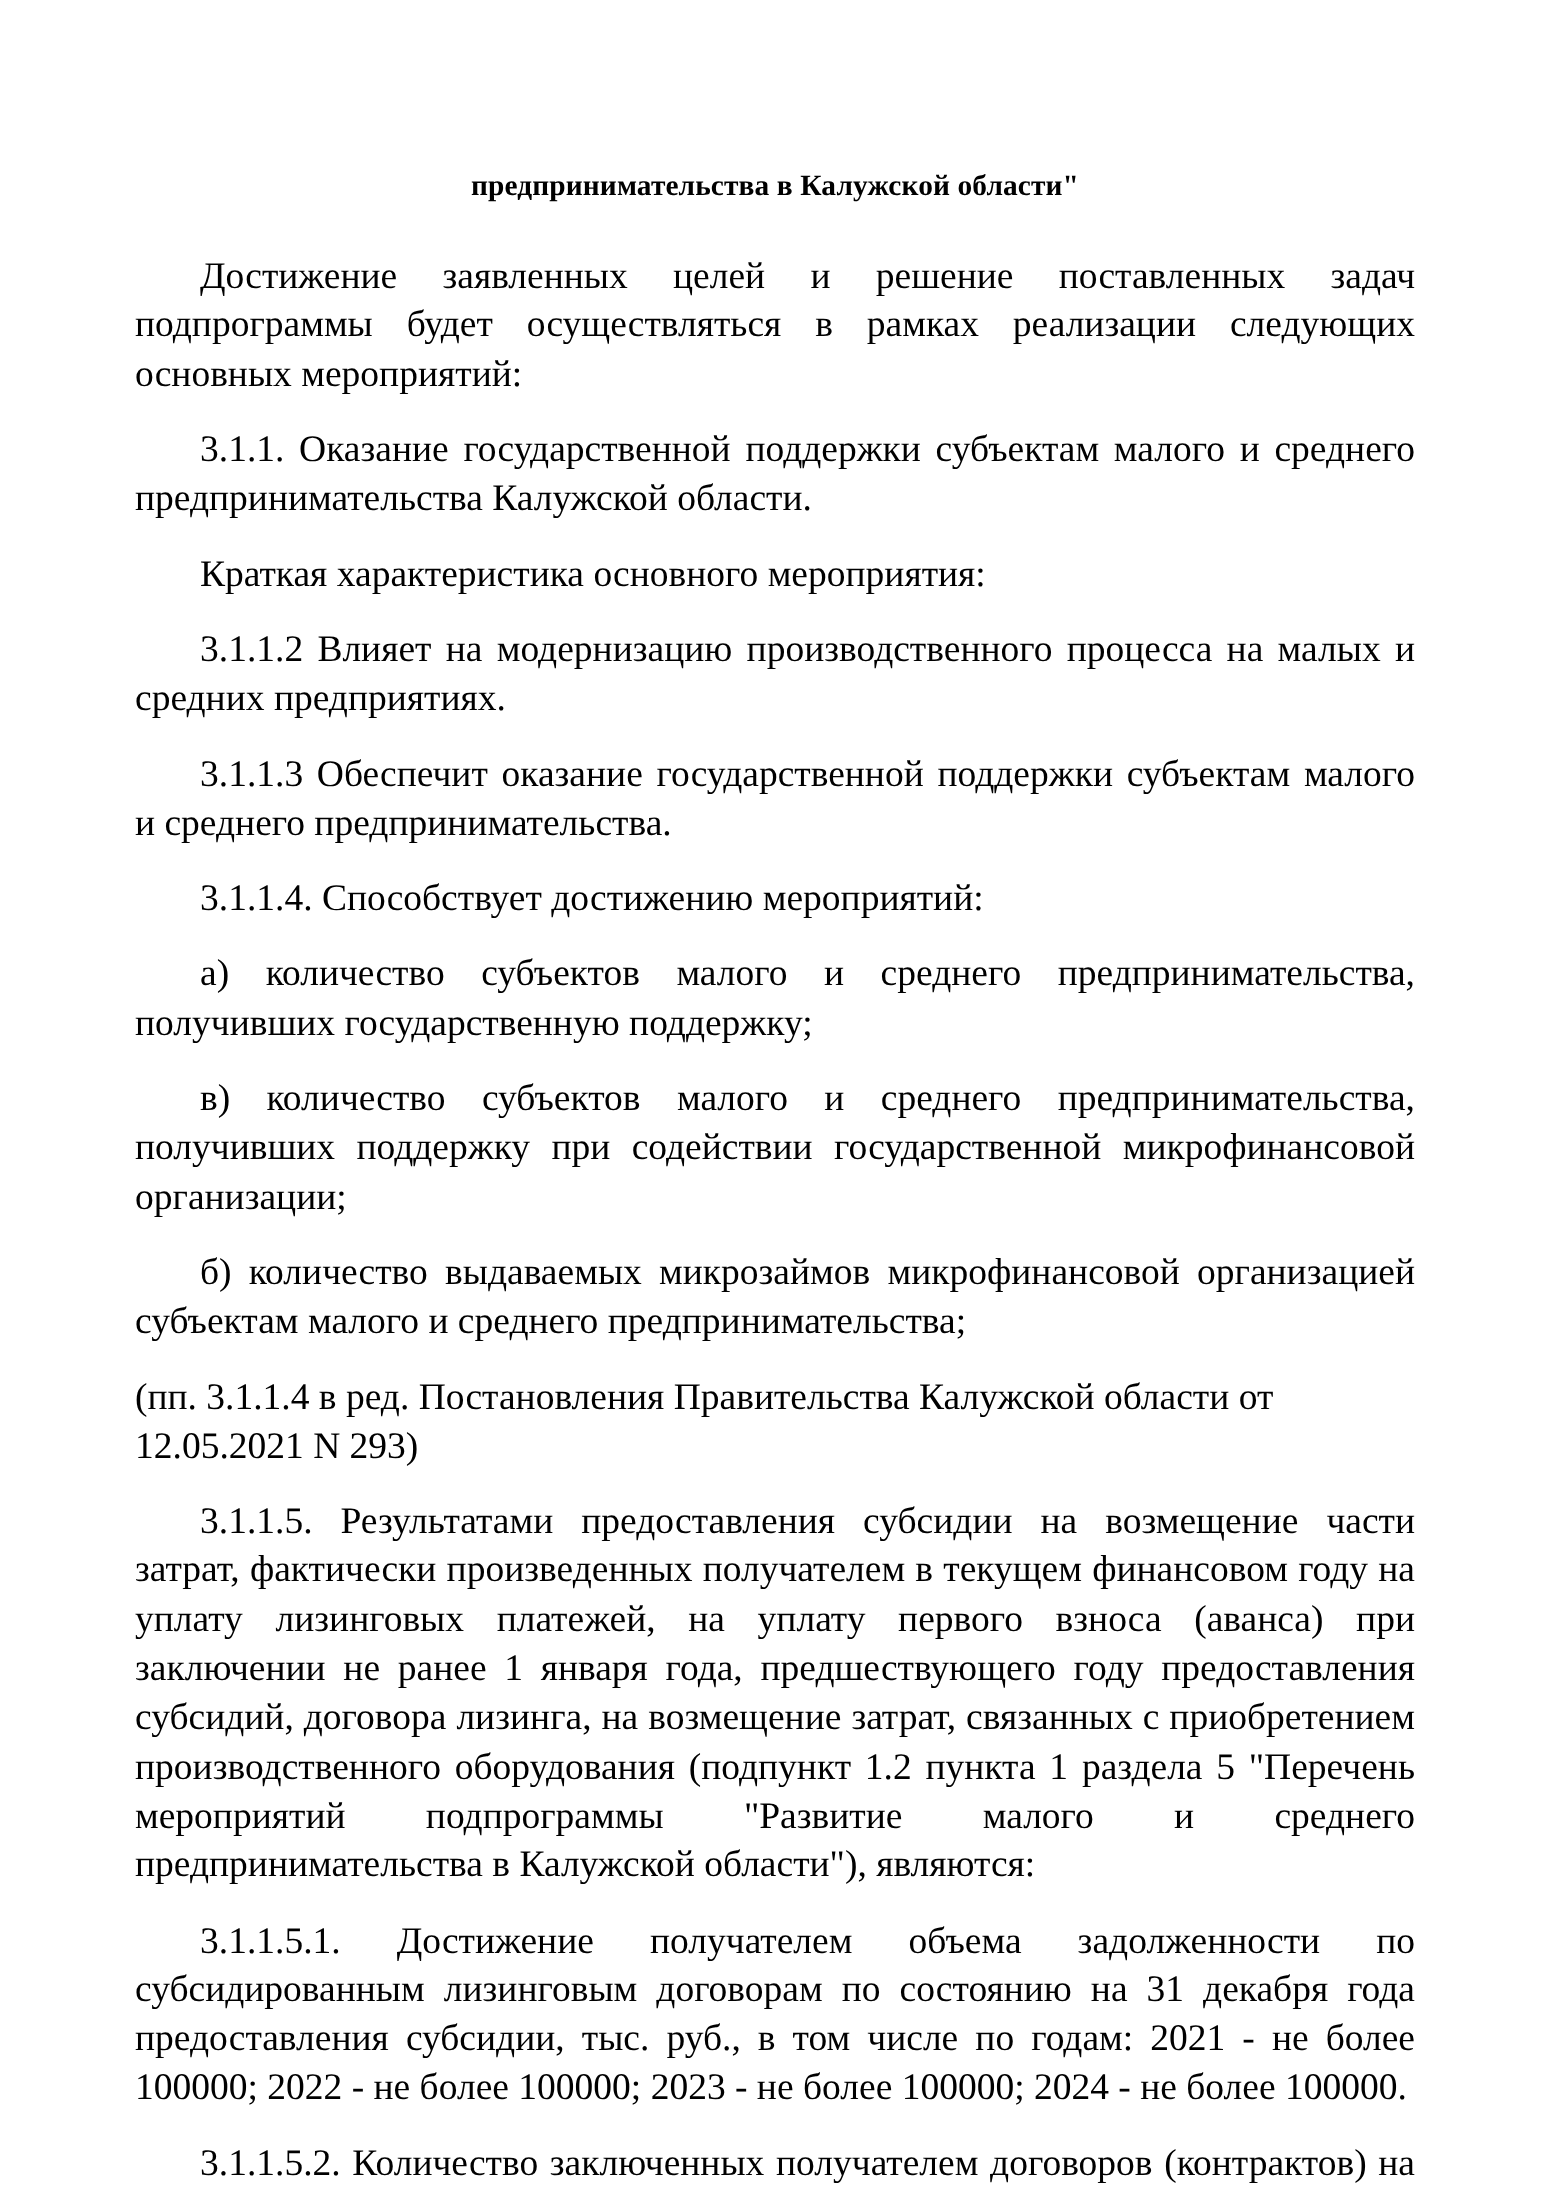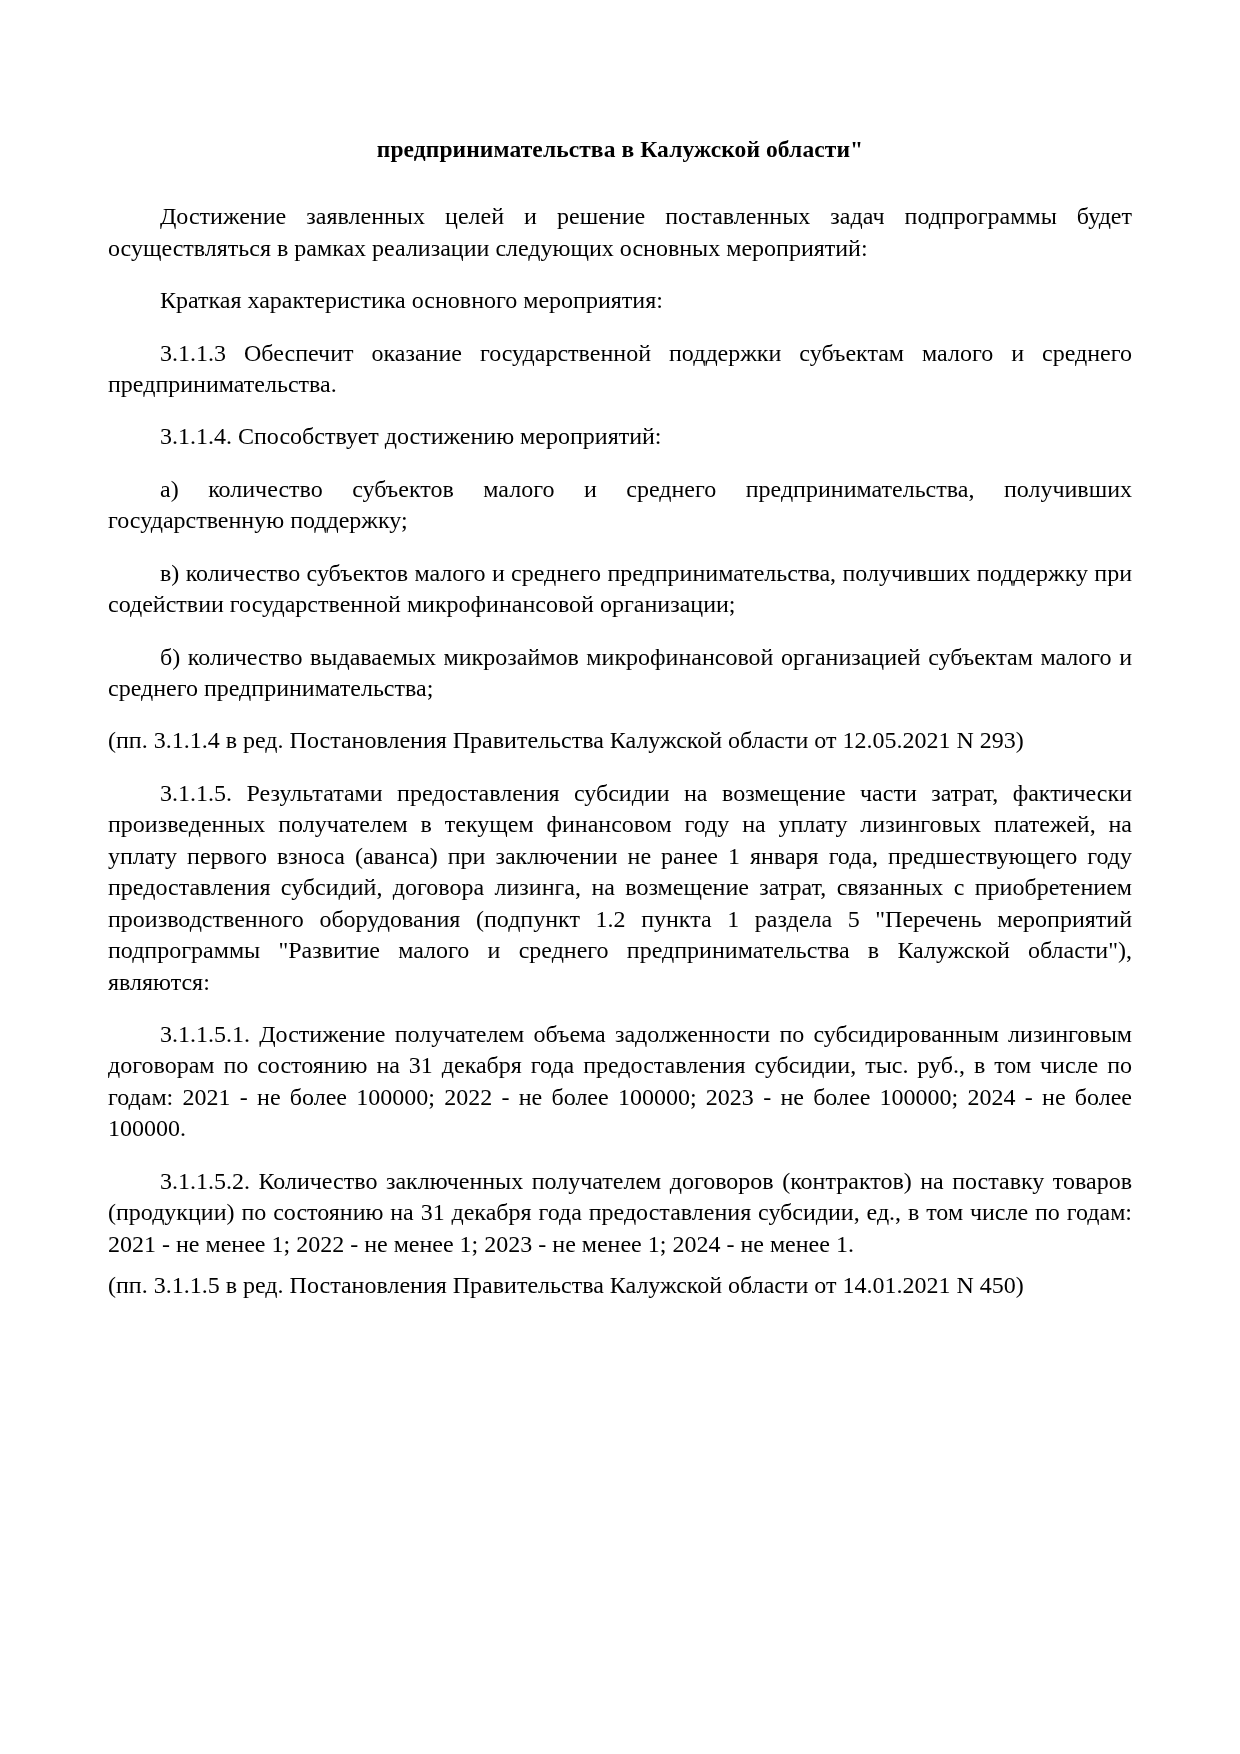--- a/index.html
+++ b/index.html
@@ -23,21 +23,21 @@
   .doc-title {
     text-align: center;
     font-weight: bold;
     font-size: 23.5px;
     line-height: 1.2;
     margin: 0 0 38px 0;
     letter-spacing: 0.1px;
   }
   p.para {
     margin: 0 0 21px 0;
-    font-size: 24px;
+    font-size: 30px;
     line-height: 1.31;
     text-align: justify;
     text-indent: 52px;
     text-justify: inter-word;
     hyphens: none;
   }
   p.para.tight {
     margin-bottom: 0;
   }
   p.para.ref {
@@ -48,21 +48,23 @@
 </style>
 </head>
 <body>
 
 <div class="page">
 
   <h1 class="doc-title">предпринимательства в Калужской области"</h1>
 
   <div class="body-text">
     <p class="para">Достижение заявленных целей и решение поставленных задач подпрограммы будет осуществляться в рамках реализации следующих основных мероприятий:</p>
+    <p class="para">3.1.1. Оказание государственной поддержки субъектам малого и среднего предпринимательства Калужской области.</p>
     <p class="para">Краткая характеристика основного мероприятия:</p>
+    <p class="para">3.1.1.2 Влияет на модернизацию производственного процесса на малых и средних предприятиях.</p>
     <p class="para">3.1.1.3 Обеспечит оказание государственной поддержки субъектам малого и среднего предпринимательства.</p>
     <p class="para">3.1.1.4. Способствует достижению мероприятий:</p>
     <p class="para">а) количество субъектов малого и среднего предпринимательства, получивших государственную поддержку;</p>
     <p class="para">в) количество субъектов малого и среднего предпринимательства, получивших поддержку при содействии государственной микрофинансовой организации;</p>
     <p class="para">б) количество выдаваемых микрозаймов микрофинансовой организацией субъектам малого и среднего предпринимательства;</p>
     <p class="para ref">(пп. 3.1.1.4 в ред. Постановления Правительства Калужской области от 12.05.2021 N 293)</p>
     <p class="para">3.1.1.5. Результатами предоставления субсидии на возмещение части затрат, фактически произведенных получателем в текущем финансовом году на уплату лизинговых платежей, на уплату первого взноса (аванса) при заключении не ранее 1 января года, предшествующего году предоставления субсидий, договора лизинга, на возмещение затрат, связанных с приобретением производственного оборудования (подпункт 1.2 пункта 1 раздела 5 "Перечень мероприятий подпрограммы "Развитие малого и среднего предпринимательства в Калужской области"), являются:</p>
     <p class="para">3.1.1.5.1. Достижение получателем объема задолженности по субсидированным лизинговым договорам по состоянию на 31 декабря года предоставления субсидии, тыс. руб., в том числе по годам: 2021 - не более 100000; 2022 - не более 100000; 2023 - не более 100000; 2024 - не более 100000.</p>
     <p class="para tight">3.1.1.5.2. Количество заключенных получателем договоров (контрактов) на поставку товаров (продукции) по состоянию на 31 декабря года предоставления субсидии, ед., в том числе по годам: 2021 - не менее 1; 2022 - не менее 1; 2023 - не менее 1; 2024 - не менее 1.</p>
     <p class="para ref">(пп. 3.1.1.5 в ред. Постановления Правительства Калужской области от 14.01.2021 N 450)</p>

